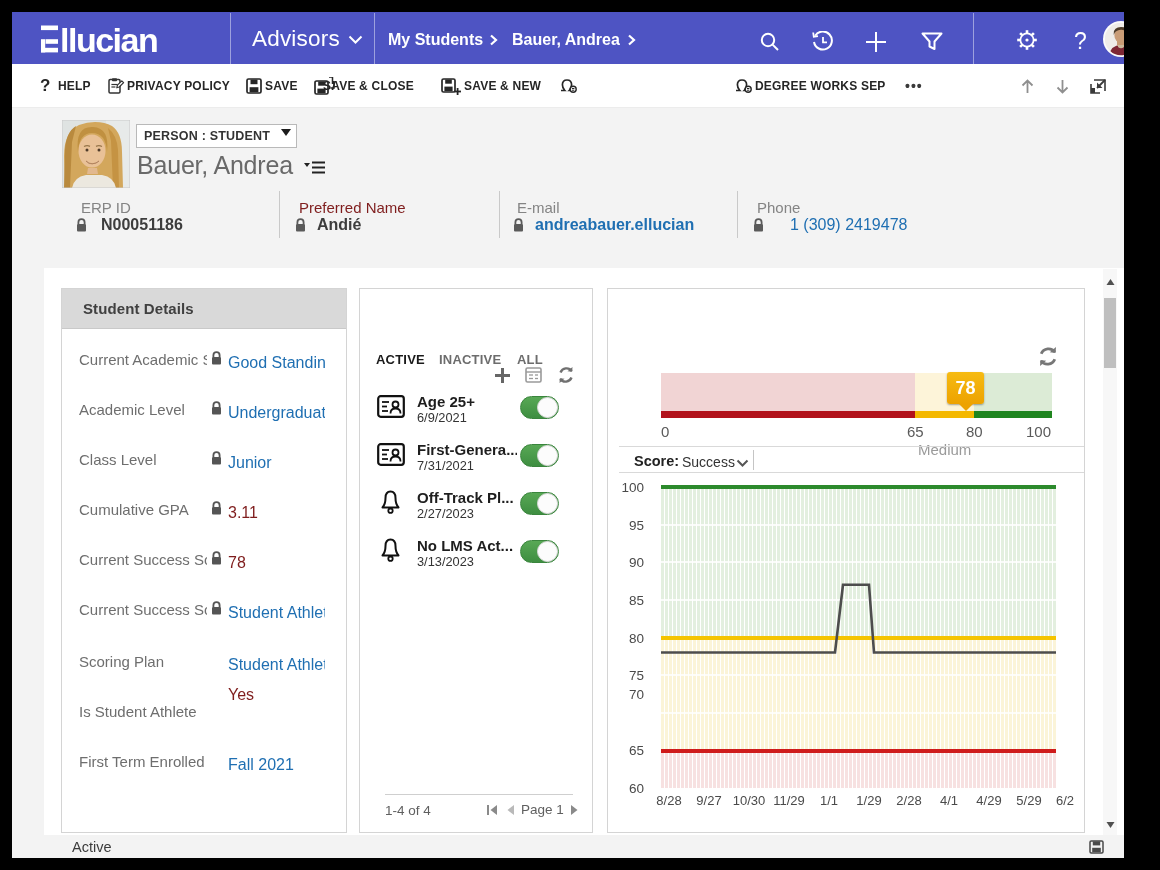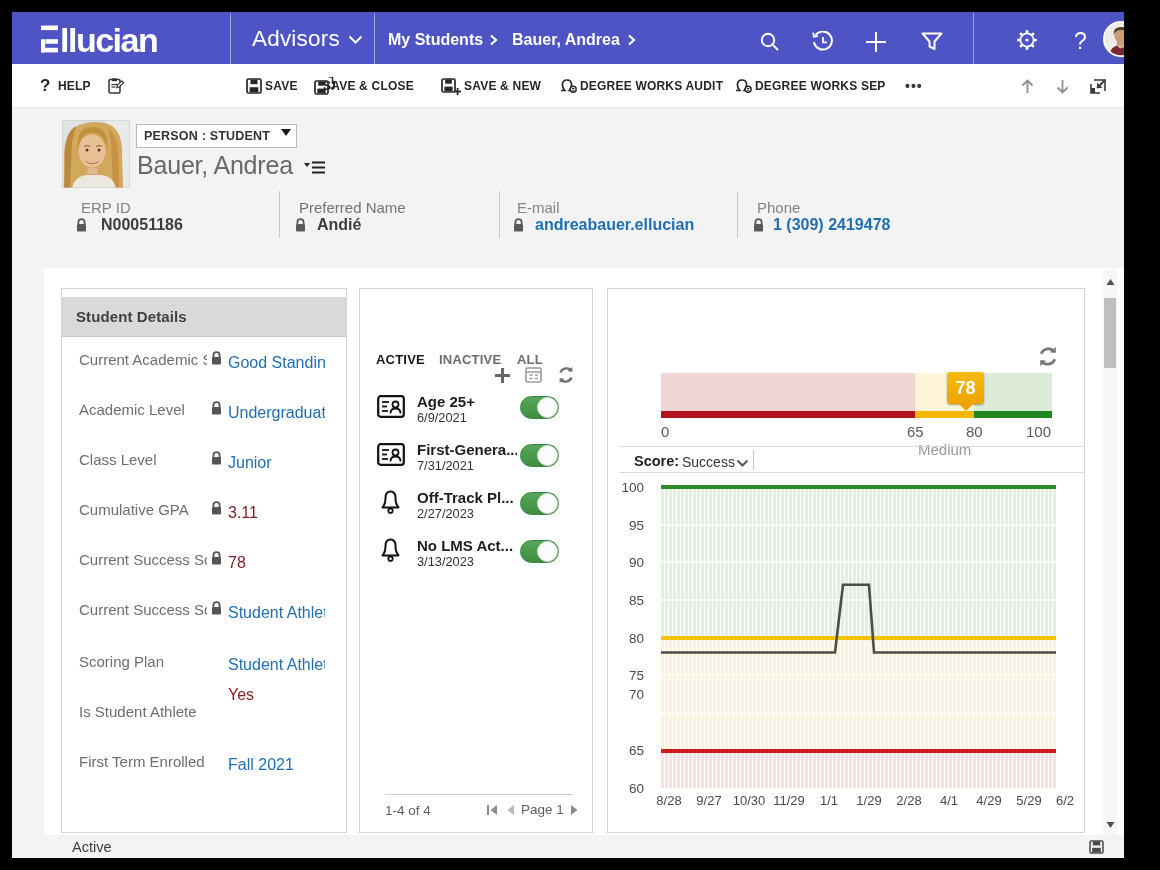--- a/index.html
+++ b/index.html
@@ -18,21 +18,21 @@
 .row-val{position:absolute;width:97px;font-size:16px;color:#7f1d1d;white-space:nowrap;overflow:hidden}
 .tab{position:absolute;font-size:13px;font-weight:700;letter-spacing:.2px}
 .tgl{position:absolute;width:39px;height:23px;border-radius:12px;background:linear-gradient(#58a855,#3e8e41);border:1px solid #3a853d}
 .tgl i{position:absolute;right:0px;top:0px;width:21px;height:21px;border-radius:50%;background:#fcfcfc;border:1px solid #d8d8d8}
 .ind-t{position:absolute;font-size:15px;font-weight:700;color:#1e1e1e;white-space:nowrap;overflow:hidden;width:100px}
 .ind-d{position:absolute;font-size:12.8px;color:#333}
 .ylab{position:absolute;width:30px;text-align:right;font-size:13.5px;color:#4a4a4a}
 .xlab{position:absolute;width:44px;text-align:center;font-size:13px;color:#4a4a4a}
 .glab{position:absolute;font-size:15px;color:#5a5a5a}
 .card{position:absolute;top:276px;height:545px;background:#fff;border:1px solid #d4d4d4}
-.chead{position:absolute;left:0;top:8px;right:0;height:40px;background:#d9d9d9;border-bottom:1px solid #c9c9c9;font-size:15px;font-weight:700;color:#404040;line-height:40px;padding-left:14px;letter-spacing:.1px}
+.chead{position:absolute;left:0;top:0;right:0;height:40px;background:#d9d9d9;border-bottom:1px solid #c9c9c9;font-size:15px;font-weight:700;color:#404040;line-height:40px;padding-left:21px;letter-spacing:.1px}
 .blu{color:#1f6fb2}
 #status{position:absolute;left:0;top:823px;width:1136px;height:23px;background:#f3f3f3}
 </style></head>
 <body>
 <div id="app">
   <div id="nav">
 
     <svg class="abs" style="left:29px;top:13px" width="132" height="30" viewBox="0 0 132 30">
       <g fill="#fff">
         <rect x="0" y="0.5" width="17" height="4.6"></rect>
@@ -110,20 +110,21 @@
   <div id="tb">
     <div class="tbi" style="left:28px;font-size:17px;font-weight:700">?</div>
     <div class="tbi" style="left:46px">HELP</div>
     <svg class="abs" style="left:96px;top:13px" width="17" height="18" viewBox="0 0 17 18">
         <rect x="1" y="2.6" width="11" height="13.4" rx="1.2" stroke="#333" stroke-width="1.5" fill="none"></rect>
         <rect x="4" y="1.2" width="5" height="3" rx="0.8" fill="#333"></rect>
         <line x1="3.4" y1="7.5" x2="9.6" y2="7.5" stroke="#333" stroke-width="1.2"></line>
         <line x1="3.4" y1="10" x2="7.4" y2="10" stroke="#333" stroke-width="1.2"></line>
         <path d="M9.4 8.2 L13.8 3.8 L15.6 5.6 L11.2 10 L8.8 10.8 Z" fill="#fff" stroke="#333" stroke-width="1.2" stroke-linejoin="round"></path>
       </svg>
+    <div class="tbi" style="left:115px">PRIVACY POLICY</div>
     <svg class="abs" style="left:234px;top:14px" width="16" height="16" viewBox="0 0 16 16">
         <path d="M1 2.5 C1 1.7 1.7 1 2.5 1 H13.5 C14.3 1 15 1.7 15 2.5 V13.5 C15 14.3 14.3 15 13.5 15 H2.5 C1.7 15 1 14.3 1 13.5 Z" stroke="#262626" stroke-width="1.7" fill="none"></path>
         <rect x="4.5" y="1.6" width="7" height="4.6" fill="#262626"></rect>
         <rect x="3.6" y="9.2" width="8.8" height="5" fill="#262626"></rect>
       </svg>
     <div class="tbi" style="left:253px">SAVE</div>
     <svg class="abs" style="left:302px;top:13px" width="21" height="18" viewBox="0 0 21 18">
         <g transform="translate(0 2)">
           <path d="M1 3.5 C1 2.7 1.7 2 2.5 2 H12.5 C13.3 2 14 2.7 14 3.5 V13.5 C14 14.3 13.3 15 12.5 15 H2.5 C1.7 15 1 14.3 1 13.5 Z" stroke="#262626" stroke-width="1.7" fill="none"></path>
           <rect x="4.2" y="2.5" width="6.6" height="4.2" fill="#262626"></rect>
@@ -139,21 +140,20 @@
         <line x1="16.6" y1="10" x2="16.6" y2="17" stroke="#262626" stroke-width="1.8"></line>
         <line x1="13.2" y1="13.5" x2="20" y2="13.5" stroke="#262626" stroke-width="1.8"></line>
       </svg>
     <div class="tbi" style="left:452px">SAVE &amp; NEW</div>
     <svg class="abs" style="left:548px;top:14px" width="19" height="17" viewBox="0 0 19 17">
         <path d="M1 12.5 H4.8 Q2.4 10 2.4 6.8 Q2.4 2 7 2 Q11.6 2 11.6 6.8 Q11.6 10 9.2 12.5 H12" stroke="#262626" stroke-width="1.7" fill="none"></path>
         <circle cx="13.2" cy="11.2" r="3" fill="#fff" stroke="#262626" stroke-width="1.4"></circle>
         <line x1="12" y1="10.5" x2="14.4" y2="10.5" stroke="#262626" stroke-width="1"></line>
         <line x1="12" y1="12.2" x2="14.4" y2="12.2" stroke="#262626" stroke-width="1"></line>
       </svg>
-    <div class="tbi" style="left:568px">DEGREE WORKS AUDIT</div>
     <svg class="abs" style="left:723px;top:14px" width="19" height="17" viewBox="0 0 19 17">
         <path d="M1 12.5 H4.8 Q2.4 10 2.4 6.8 Q2.4 2 7 2 Q11.6 2 11.6 6.8 Q11.6 10 9.2 12.5 H12" stroke="#262626" stroke-width="1.7" fill="none"></path>
         <circle cx="13.2" cy="11.2" r="3" fill="#fff" stroke="#262626" stroke-width="1.4"></circle>
         <line x1="12" y1="10.5" x2="14.4" y2="10.5" stroke="#262626" stroke-width="1"></line>
         <line x1="12" y1="12.2" x2="14.4" y2="12.2" stroke="#262626" stroke-width="1"></line>
       </svg>
     <div class="tbi" style="left:743px">DEGREE WORKS SEP</div>
     <div class="tbi" style="left:893px;font-size:14px;letter-spacing:1px;color:#3a3a3a">•••</div>
     <svg class="abs" style="left:1008px;top:15px" width="15" height="15" viewBox="0 0 15 15">
         <path d="M7.5 14 L7.5 2 M2.5 6.5 L7.5 1.5 L12.5 6.5" stroke="#8f8f8f" stroke-width="1.8" fill="none"></path>
@@ -208,38 +208,38 @@
     <div class="abs" style="left:267px;top:83px;width:1px;height:47px;background:#c9c9c9"></div>
     <div class="abs" style="left:487px;top:83px;width:1px;height:47px;background:#c9c9c9"></div>
     <div class="abs" style="left:725px;top:83px;width:1px;height:47px;background:#c9c9c9"></div>
 
     <div class="abs" style="left:69px;top:91px;font-size:15px;color:#848484">ERP ID</div>
     <svg class="abs" style="left:64px;top:110px" width="11" height="14" viewBox="0 0 11 14">
         <path d="M2.4 6 V4.2 A 3.1 3.1 0 0 1 8.6 4.2 V6" stroke="#5a5a5a" stroke-width="1.8" fill="none"></path>
         <rect x="1" y="6" width="9" height="7.4" rx="1" fill="#5a5a5a"></rect>
       </svg>
     <div class="abs" style="left:89px;top:108px;font-size:16px;font-weight:700;color:#3d3d3d">N00051186</div>
-    <div class="abs" style="left:287px;top:91px;font-size:15px;color:#737373">Preferred Name</div>
+    <div class="abs" style="left:287px;top:91px;font-size:15px;color:#7f1d1d">Preferred Name</div>
     <svg class="abs" style="left:283px;top:110px" width="11" height="14" viewBox="0 0 11 14">
         <path d="M2.4 6 V4.2 A 3.1 3.1 0 0 1 8.6 4.2 V6" stroke="#5a5a5a" stroke-width="1.8" fill="none"></path>
         <rect x="1" y="6" width="9" height="7.4" rx="1" fill="#5a5a5a"></rect>
       </svg>
     <div class="abs" style="left:305px;top:108px;font-size:16px;font-weight:700;color:#3d3d3d">Andié</div>
     <div class="abs" style="left:505px;top:91px;font-size:15px;color:#848484">E-mail</div>
     <svg class="abs" style="left:501px;top:110px" width="11" height="14" viewBox="0 0 11 14">
         <path d="M2.4 6 V4.2 A 3.1 3.1 0 0 1 8.6 4.2 V6" stroke="#5a5a5a" stroke-width="1.8" fill="none"></path>
         <rect x="1" y="6" width="9" height="7.4" rx="1" fill="#5a5a5a"></rect>
       </svg>
     <div class="abs" style="left:523px;top:108px;font-size:16px;font-weight:700;color:#1f6fb2">andreabauer.ellucian</div>
     <div class="abs" style="left:745px;top:91px;font-size:15px;color:#848484">Phone</div>
     <svg class="abs" style="left:741px;top:110px" width="11" height="14" viewBox="0 0 11 14">
         <path d="M2.4 6 V4.2 A 3.1 3.1 0 0 1 8.6 4.2 V6" stroke="#5a5a5a" stroke-width="1.8" fill="none"></path>
         <rect x="1" y="6" width="9" height="7.4" rx="1" fill="#5a5a5a"></rect>
       </svg>
-    <div class="abs" style="left:761px;top:108px;font-size:16px;font-weight:700;color:#1f6fb2">1 (309) 2419478</div>
+    <div class="abs" style="left:778px;top:108px;font-size:16px;font-weight:400;color:#1f6fb2">1 (309) 2419478</div>
   </div>
   <div id="panel"></div>
 
   <div class="card" style="left:49px;width:286px">
     <div class="chead">Student Details</div>
     <div class="row-lbl" style="left:17px;top:62px">Current Academic Standing</div>
     <svg class="ilock" style="left:149px;top:62px" width="11" height="14" viewBox="0 0 11 14">
         <path d="M2.4 6 V4.2 A 3.1 3.1 0 0 1 8.6 4.2 V6" stroke="#555" stroke-width="1.8" fill="none"></path>
         <rect x="1" y="6" width="9" height="7.4" rx="1" fill="#555"></rect>
       </svg>

